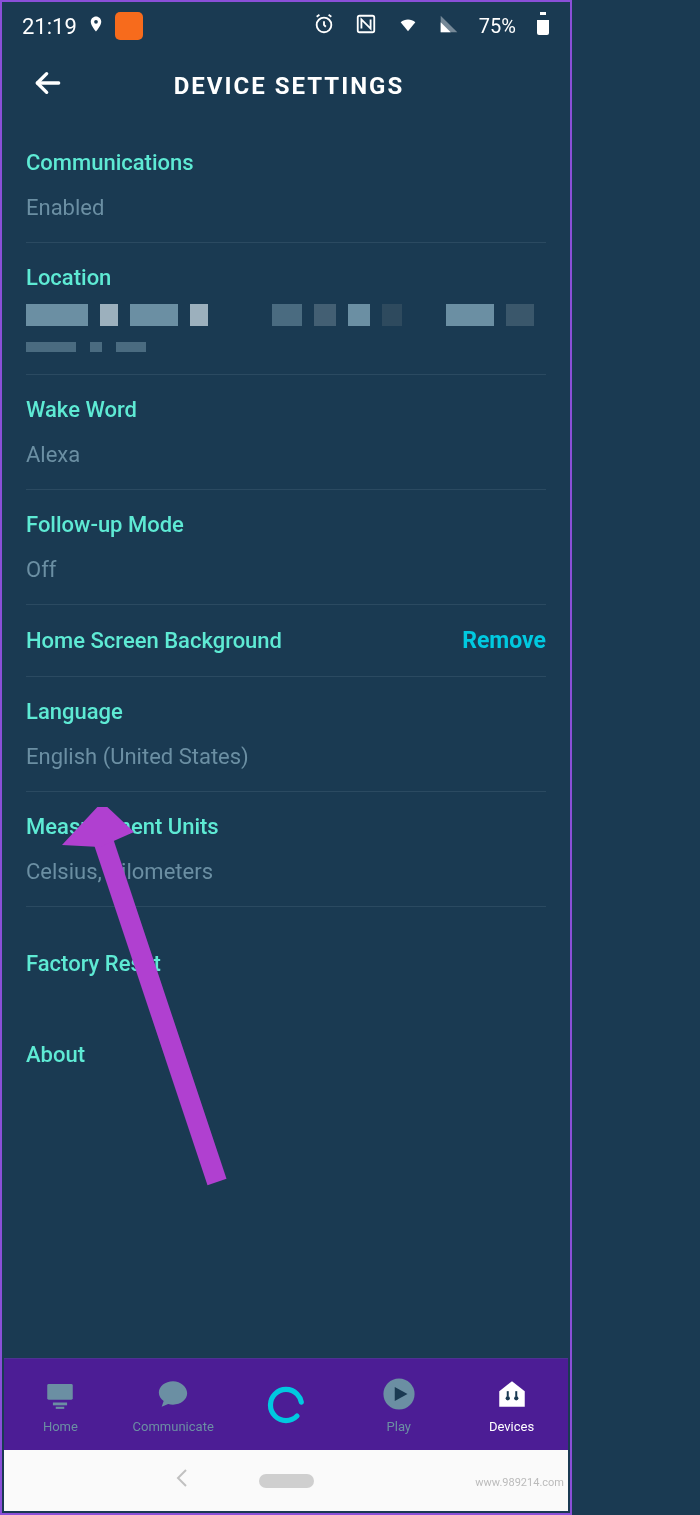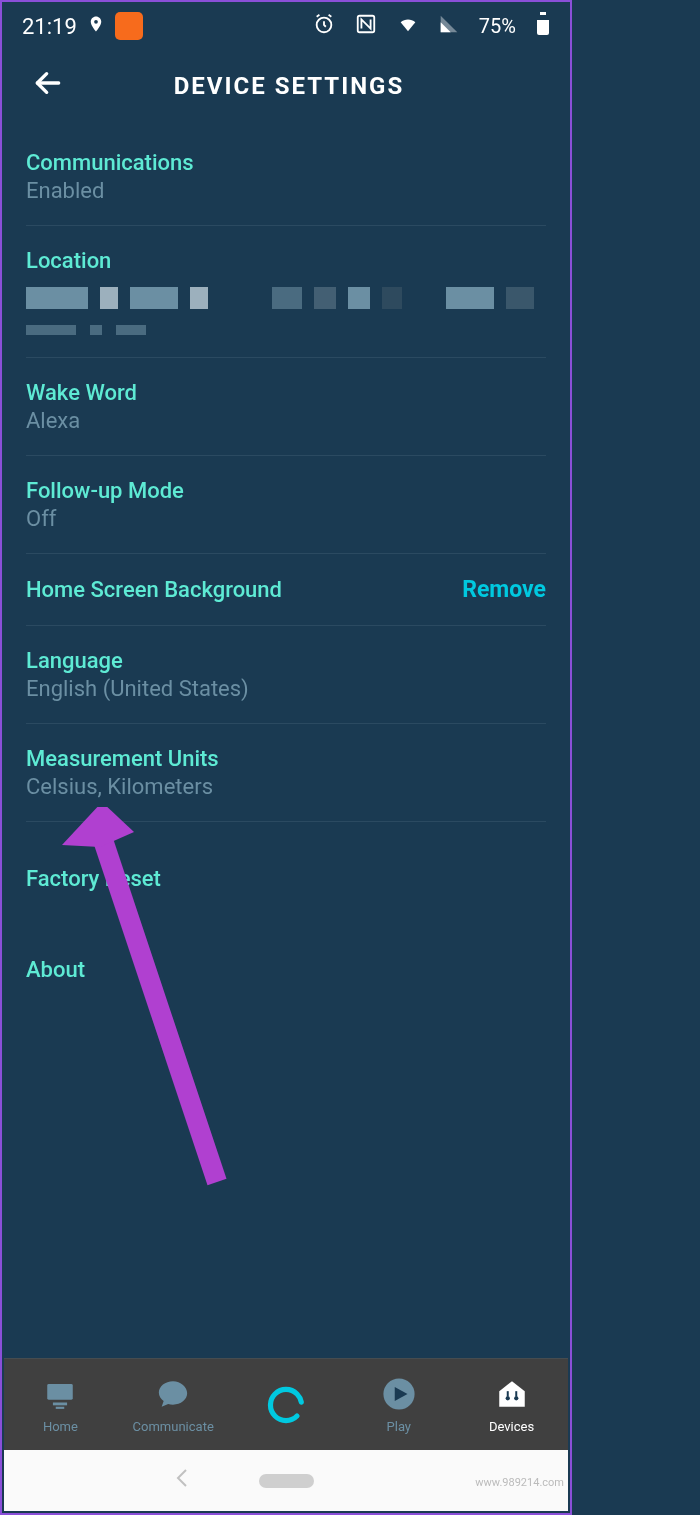--- a/index.html
+++ b/index.html
@@ -77,21 +77,21 @@
       align-items: center;
     }
     .setting-label {
       color: #5eead4;
       font-size: 22px;
       font-weight: 500;
     }
     .setting-value {
       color: #6b8fa3;
       font-size: 22px;
-      margin-top: 3px;
+      margin-top: 20px;
     }
     .setting-action {
       color: #00c9e0;
       font-size: 23px;
       font-weight: 700;
     }
     .redacted-blocks {
       display: flex;
       gap: 12px;
       margin-top: 14px;
@@ -112,21 +112,21 @@
     .redacted-line2 { display: flex; gap: 14px; margin-top: 16px; }
     .s1 { width: 50px; height: 10px; background: #4a6b80; display:inline-block;}
     .s2 { width: 12px; height: 10px; background: #4a6b80; display:inline-block;}
     .s3 { width: 30px; height: 10px; background: #4a6b80; display:inline-block;}
     .bottom-nav {
       position: absolute;
       bottom: 63px;
       left: 2px;
       right: 2px;
       height: 92px;
-      background: #404040;
+      background: #4c1d95;
       display: flex;
       justify-content: space-around;
       align-items: center;
       border-top: 1px solid rgba(95,125,145,0.2);
     }
     .nav-item {
       display: flex;
       flex-direction: column;
       align-items: center;
       gap: 6px;

